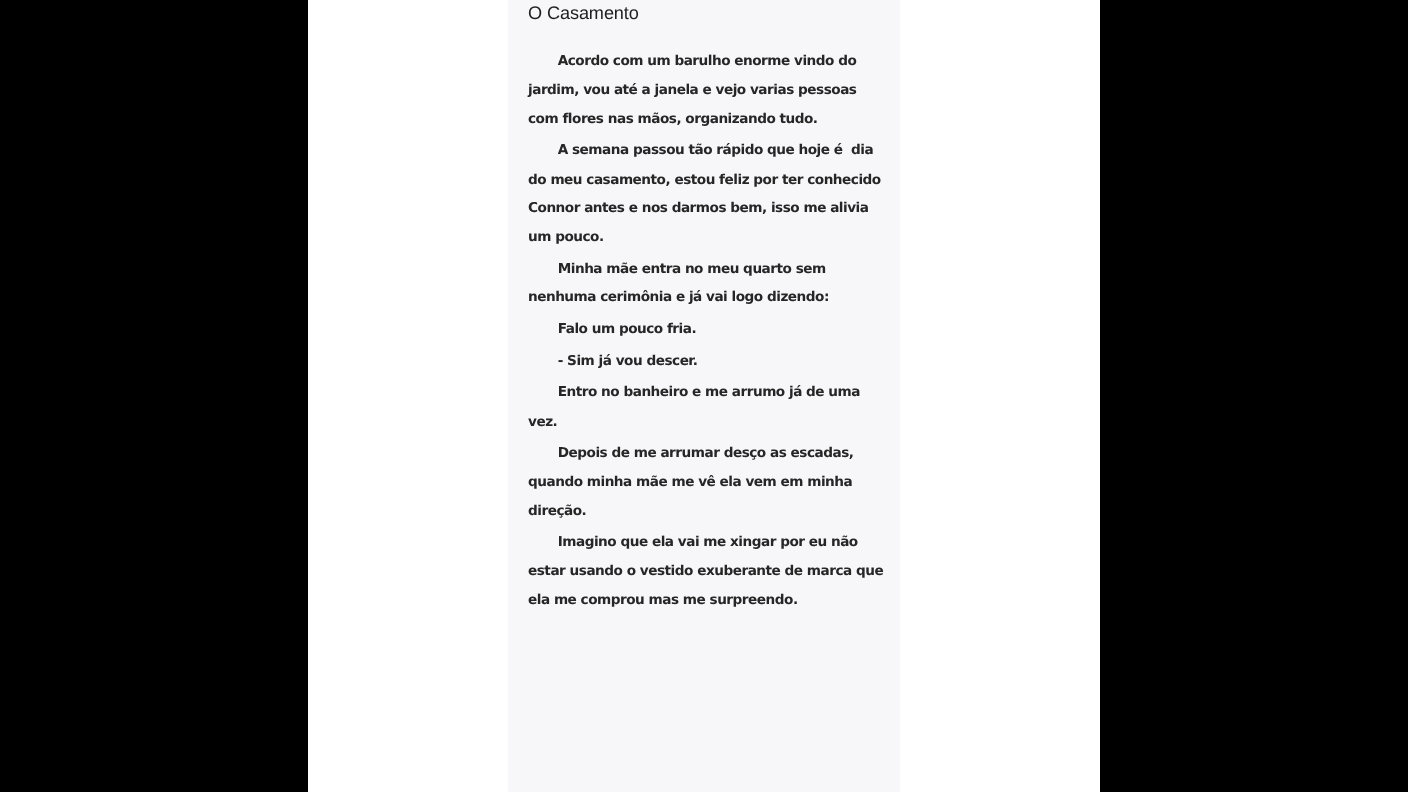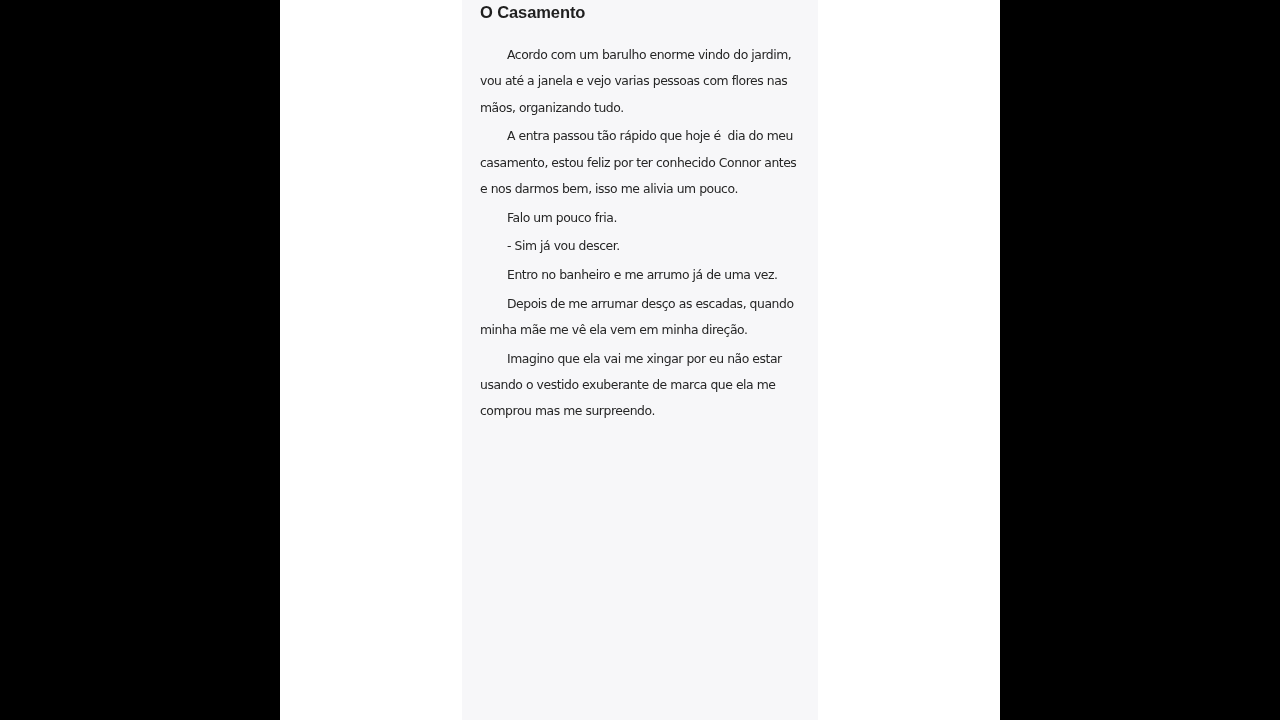--- a/index.html
+++ b/index.html
@@ -27,52 +27,54 @@
       height: 720px;
       background: #f7f7f9;
       overflow: hidden;
     }
     .title {
       position: absolute;
       left: 18px;
       top: 1px;
       margin: 0;
       font-family: "Liberation Sans", sans-serif;
-      font-weight: bold;
+      font-weight: normal;
       font-size: 16.5px;
       color: #1f1f1f;
       letter-spacing: -0.1px;
       line-height: 22px;
     }
     .body {
       position: absolute;
       left: 18px;
       top: 42px;
       width: 326px;
       font-family: "DejaVu Sans", sans-serif;
       font-size: 12.4px;
       color: #262626;
       letter-spacing: -0.45px;
       line-height: 26.3px;
     }
     .para {
       margin: 0 0 2.4px 0;
       text-indent: 27px;
       white-space: pre-wrap;
+      font-weight: bold;
     }
   </style>
 </head>
 <body>
 
 <div class="frame">
   <div class="panel">
     <h1 class="title">O Casamento</h1>
     <div class="body">
       <p class="para">Acordo com um barulho enorme vindo do jardim, vou até a janela e vejo varias pessoas com flores nas mãos, organizando tudo.</p>
-      <p class="para">A entra passou tão rápido que hoje é  dia do meu casamento, estou feliz por ter conhecido Connor antes e nos darmos bem, isso me alivia um pouco.</p>
+      <p class="para">A semana passou tão rápido que hoje é  dia do meu casamento, estou feliz por ter conhecido Connor antes e nos darmos bem, isso me alivia um pouco.</p>
+      <p class="para">Minha mãe entra no meu quarto sem nenhuma cerimônia e já vai logo dizendo:</p>
       <p class="para">Falo um pouco fria.</p>
       <p class="para">- Sim já vou descer.</p>
       <p class="para">Entro no banheiro e me arrumo já de uma vez.</p>
       <p class="para">Depois de me arrumar desço as escadas, quando minha mãe me vê ela vem em minha direção.</p>
       <p class="para">Imagino que ela vai me xingar por eu não estar usando o vestido exuberante de marca que ela me comprou mas me surpreendo.</p>
     </div>
   </div>
 </div>
 
 </body></html>

